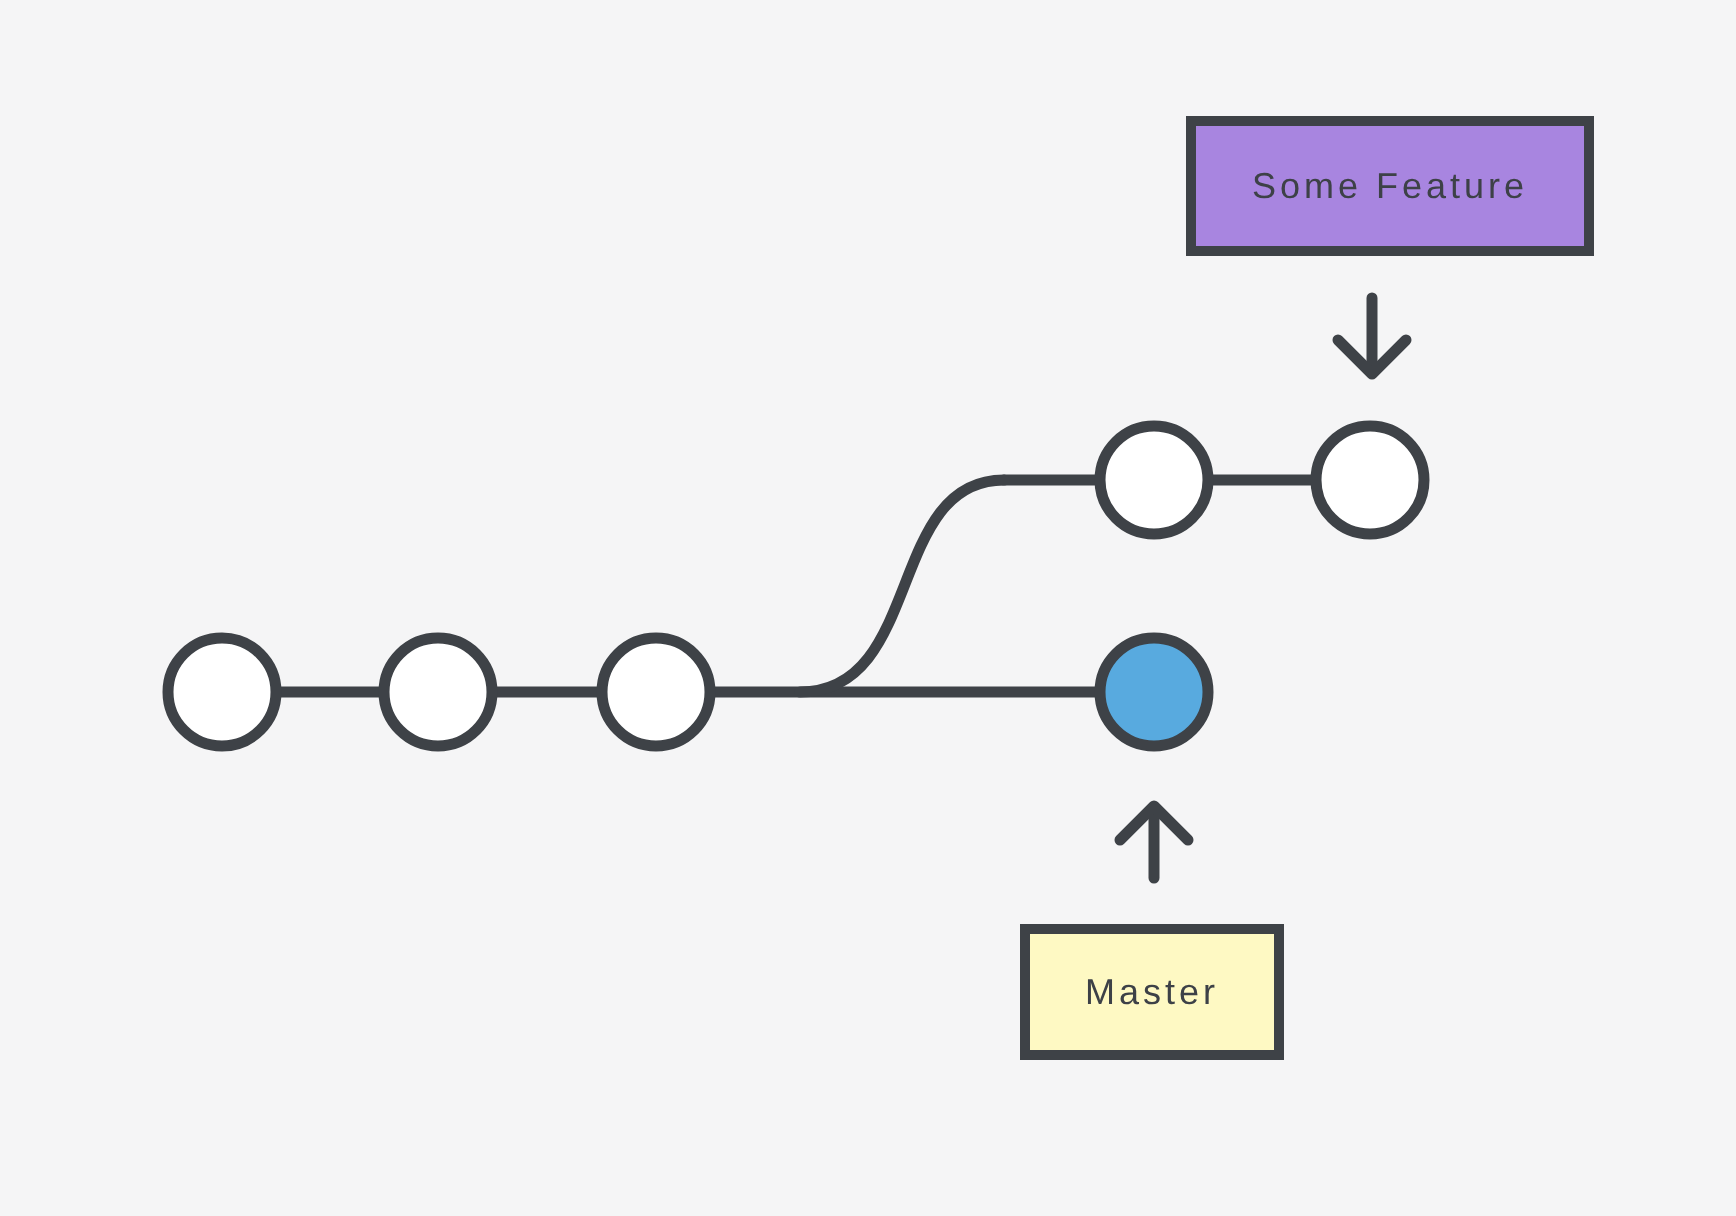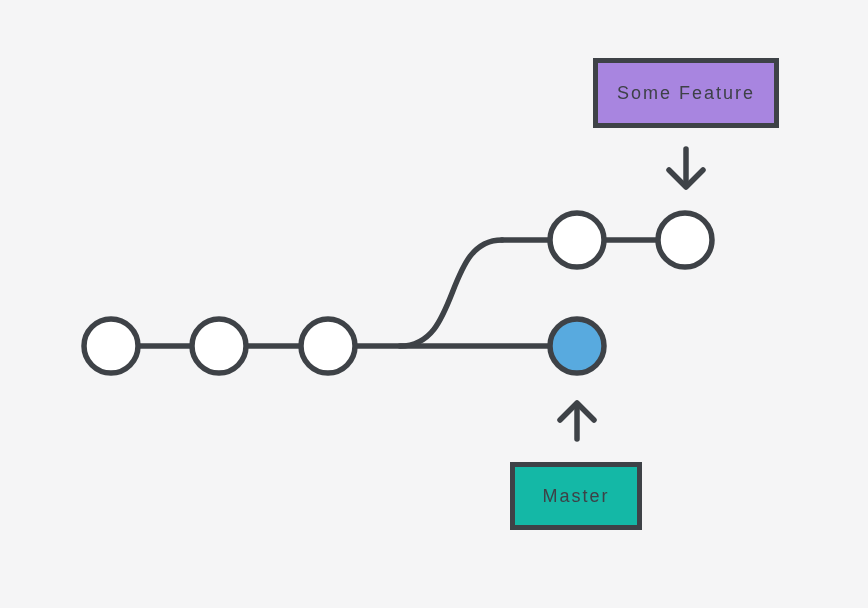--- a/index.html
+++ b/index.html
@@ -28,30 +28,30 @@
     display: flex;
     align-items: center;
     justify-content: center;
     font-size: 18px;
     letter-spacing: 2px;
     color: #3d4147;
   }
   .feature-box {
     left: 593px;
     top: 58px;
-    width: 186px;
+    width: 204px;
     height: 70px;
     background: #a885e0;
   }
   .master-box {
     left: 510px;
     top: 462px;
     width: 132px;
     height: 68px;
-    background: #14b8a6;
+    background: #fef9c3;
   }
 </style>
 </head>
 <body>
 
 <div class="stage">
 
   <svg width="868" height="608" viewBox="0 0 868 608">
     <g stroke="#3e4247" stroke-width="5.5" fill="none" stroke-linecap="round" stroke-linejoin="round">
 

